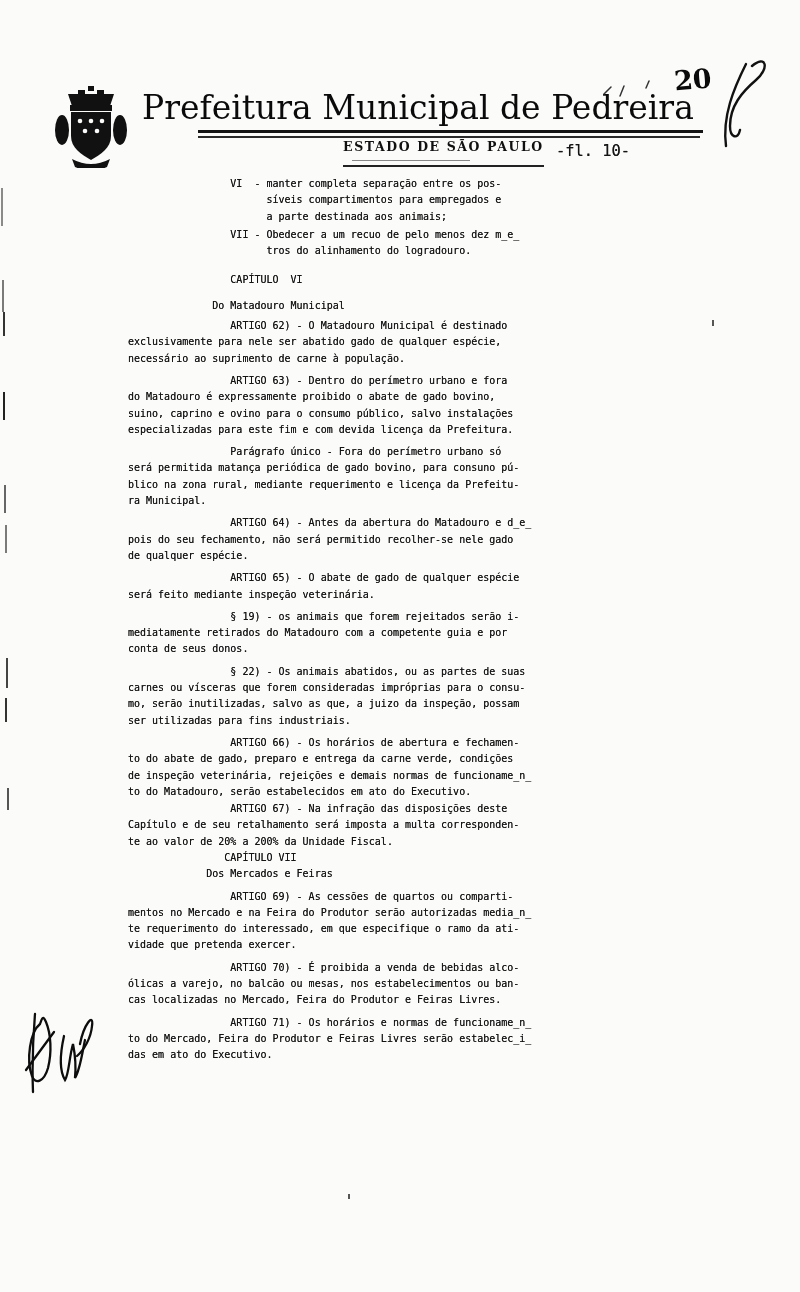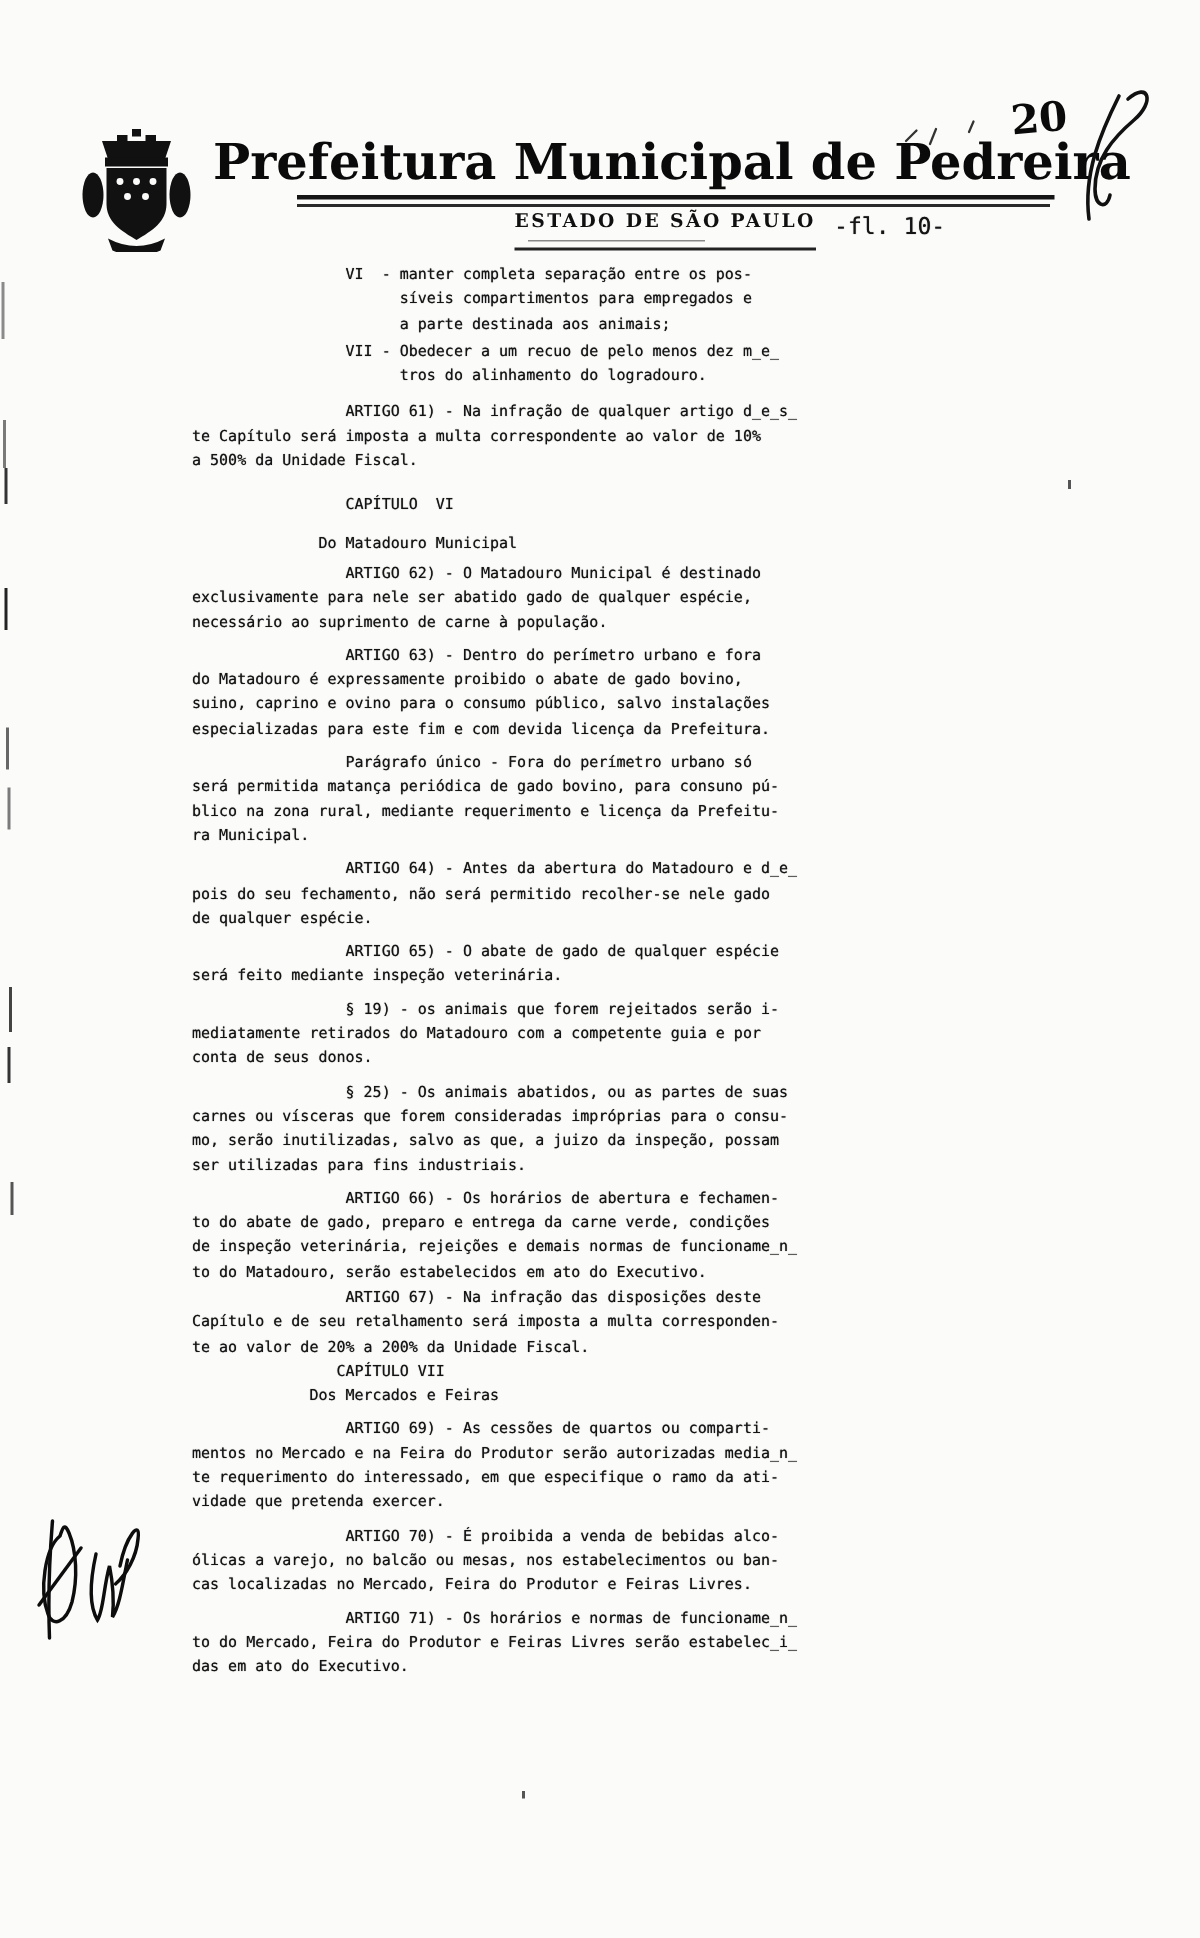--- a/index.html
+++ b/index.html
@@ -1,20 +1,20 @@
 <!DOCTYPE html>
 <html><head>
 <meta charset="utf-8">
 <style>
   html,body{margin:0;padding:0;}
   body{width:800px;height:1292px;background:#fbfcfa;overflow:hidden;}
   .page{position:relative;width:800px;height:1292px;background:#fbfcfa;
         font-family:"DejaVu Sans Mono","Liberation Mono",monospace;color:#141414;}
   .title{position:absolute;left:142px;top:88px;
-         font-family:"DejaVu Serif","Liberation Serif",serif;font-weight:bold;
+         font-family:"DejaVu Serif","Liberation Serif",serif;font-weight:normal;
          font-size:33px;color:#0a0a0a;white-space:nowrap;}
   .rule{position:absolute;background:#151515;}
   .rule1{left:198px;top:130px;width:505px;height:3px;}
   .rule2{left:198px;top:136px;width:502px;height:2px;background:#2a2a2a;}
   .subtitle{position:absolute;left:343px;top:139px;
             font-family:"DejaVu Serif","Liberation Serif",serif;font-weight:bold;
             font-size:12.5px;letter-spacing:1.6px;color:#101010;
             border-bottom:2px solid #222;padding-bottom:11px;white-space:nowrap;}
   .subline{position:absolute;left:352px;top:160px;width:118px;height:1px;background:#888;}
   .folio{position:absolute;left:556px;top:142px;font-size:15.4px;
@@ -84,23 +84,20 @@
   <div class="tick" style="left:7px;top:788px;height:22px;background:#555"></div>
   <div class="speck" style="left:348px;top:1194px;width:2px;height:5px"></div>
   <div class="speck" style="left:712px;top:320px;width:2px;height:6px"></div>
 
   <div class="docbody">
     <div class="blk" style="margin-top:0">                 VI  - manter completa separação entre os pos-
                        síveis compartimentos para empregados e
                        a parte destinada aos animais;</div>
     <div class="blk" style="margin-top:2px">                 VII - Obedecer a um recuo de pelo menos dez m̲e̲
                        tros do alinhamento do logradouro.</div>
-    <div class="blk" style="margin-top:8px">                 ARTIGO 61) - Na infração de qualquer artigo d̲e̲s̲
-te Capítulo será imposta a multa correspondente ao valor de 10%
-a 500% da Unidade Fiscal.</div>
     <div class="blk" style="margin-top:13px">                 CAPÍTULO  VI</div>
     <div class="blk" style="margin-top:9px">              Do Matadouro Municipal</div>
     <div class="blk" style="margin-top:4px">                 ARTIGO 62) - O Matadouro Municipal é destinado
 exclusivamente para nele ser abatido gado de qualquer espécie,
 necessário ao suprimento de carne à população.</div>
     <div class="blk" style="margin-top:6px">                 ARTIGO 63) - Dentro do perímetro urbano e fora
 do Matadouro é expressamente proibido o abate de gado bovino,
 suino, caprino e ovino para o consumo público, salvo instalações
 especializadas para este fim e com devida licença da Prefeitura.</div>
     <div class="blk" style="margin-top:6px">                 Parágrafo único - Fora do perímetro urbano só
@@ -108,21 +105,21 @@
 blico na zona rural, mediante requerimento e licença da Prefeitu-
 ra Municipal.</div>
     <div class="blk" style="margin-top:6px">                 ARTIGO 64) - Antes da abertura do Matadouro e d̲e̲
 pois do seu fechamento, não será permitido recolher-se nele gado
 de qualquer espécie.</div>
     <div class="blk" style="margin-top:6px">                 ARTIGO 65) - O abate de gado de qualquer espécie
 será feito mediante inspeção veterinária.</div>
     <div class="blk" style="margin-top:6px">                 § 19) - os animais que forem rejeitados serão i-
 mediatamente retirados do Matadouro com a competente guia e por
 conta de seus donos.</div>
-    <div class="blk" style="margin-top:6px">                 § 25) - Os animais abatidos, ou as partes de suas
+    <div class="blk" style="margin-top:6px">                 § 22) - Os animais abatidos, ou as partes de suas
 carnes ou vísceras que forem consideradas impróprias para o consu-
 mo, serão inutilizadas, salvo as que, a juizo da inspeção, possam
 ser utilizadas para fins industriais.</div>
     <div class="blk" style="margin-top:6px">                 ARTIGO 66) - Os horários de abertura e fechamen-
 to do abate de gado, preparo e entrega da carne verde, condições
 de inspeção veterinária, rejeições e demais normas de funcioname̲n̲
 to do Matadouro, serão estabelecidos em ato do Executivo.</div>
     <div class="blk" style="margin-top:1px">                 ARTIGO 67) - Na infração das disposições deste
 Capítulo e de seu retalhamento será imposta a multa corresponden-
 te ao valor de 20% a 200% da Unidade Fiscal.</div>

